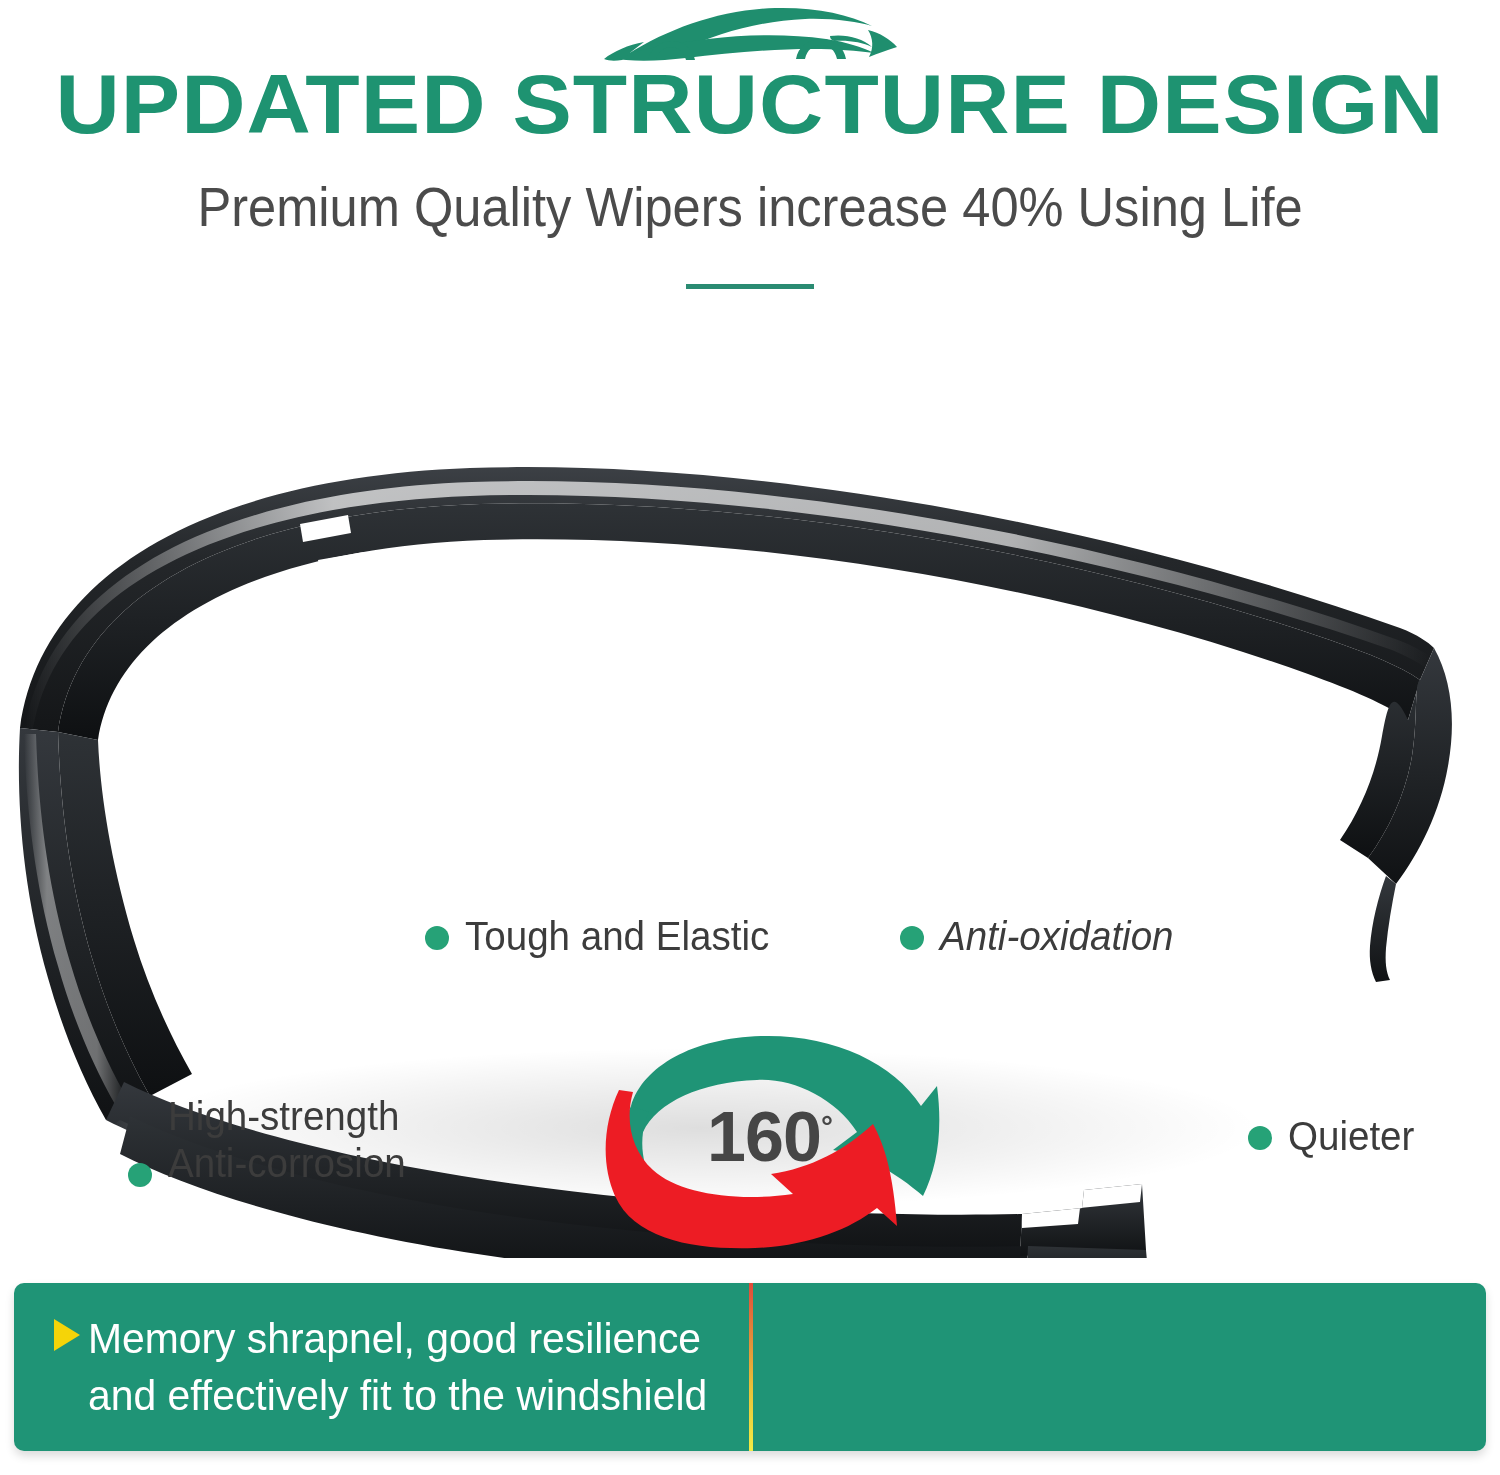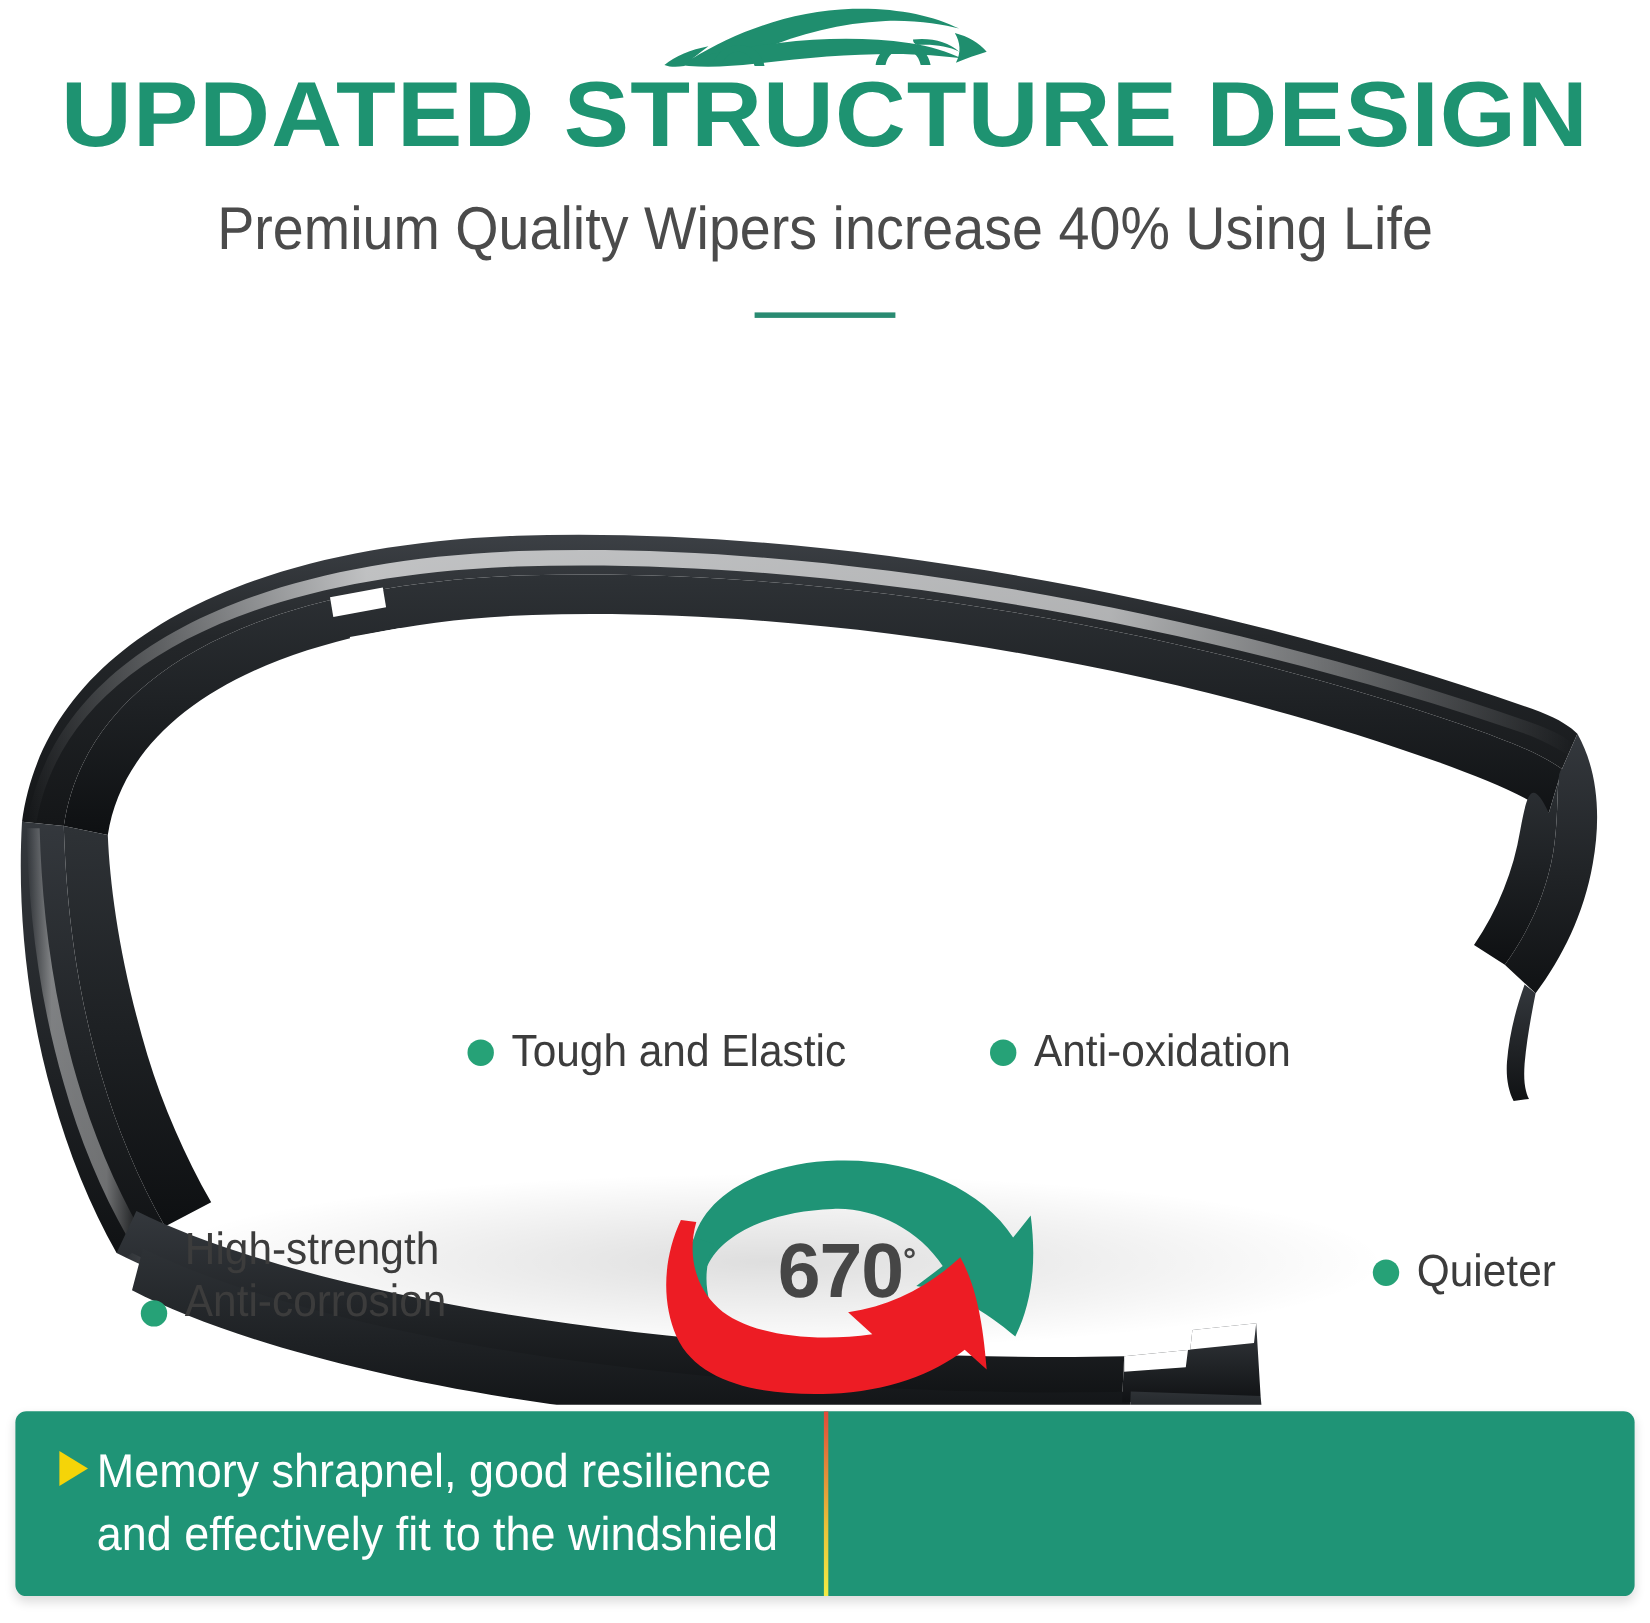--- a/index.html
+++ b/index.html
@@ -67,21 +67,21 @@
     left: 50%;
     margin-left: -64px;
     width: 128px;
     height: 5px;
     background: #2A8B72;
   }
 
   
   #product-stage {
     position: absolute;
-    top: 347px;
+    top: 328px;
     left: 0;
     width: 1288px;
     height: 930px;
   }
   #product-photo {
     position: absolute;
     top: 0;
     left: 0;
     width: 1500px;
     height: 930px;
@@ -108,21 +108,21 @@
     font-weight: 400;
     font-size: 41px;
     line-height: 47px;
     color: #3C3C3C;
     transform: scaleX(0.94);
     transform-origin: left center;
   }
   .callout .ctext .l2 { display: block; }
 
   #callout-tough    { top: 585px; left: 425px; }
-  #callout-anti-ox  { top: 585px; left: 900px; }
+  #callout-anti-ox  { top: 585px; left: 900px; font-style: italic; }
   #callout-strength { top: 765px; left: 128px; align-items: flex-end; }
   #callout-quiet    { top: 785px; left: 1248px; }
 
   
   #badge-360 {
     position: absolute;
     top: 700px;
     left: 585px;
     width: 370px;
     height: 225px;
@@ -361,21 +361,21 @@
                C222 218 264 202 292 180
                L312 198
                C308 146 300 118 288 96
                C260 122 226 140 186 146
                L208 166
                C152 174 94 166 68 142
                C46 122 40 92 48 64 Z" fill="#ED1C24"></path>
 
       </svg><div></div>
     
-    <div class="badge-label"><span>670</span><sup>°</sup></div>
+    <div class="badge-label"><span>160</span><sup>°</sup></div>
   </div>
 </div>
 
 <div id="bottom-banner">
 
   <div class="banner-panel">
     <span class="banner-arrow"></span>
     <span class="banner-text"><span>Memory shrapnel, good resilience</span><span class="l2">and effectively fit to the windshield</span></span>
   </div>
 

